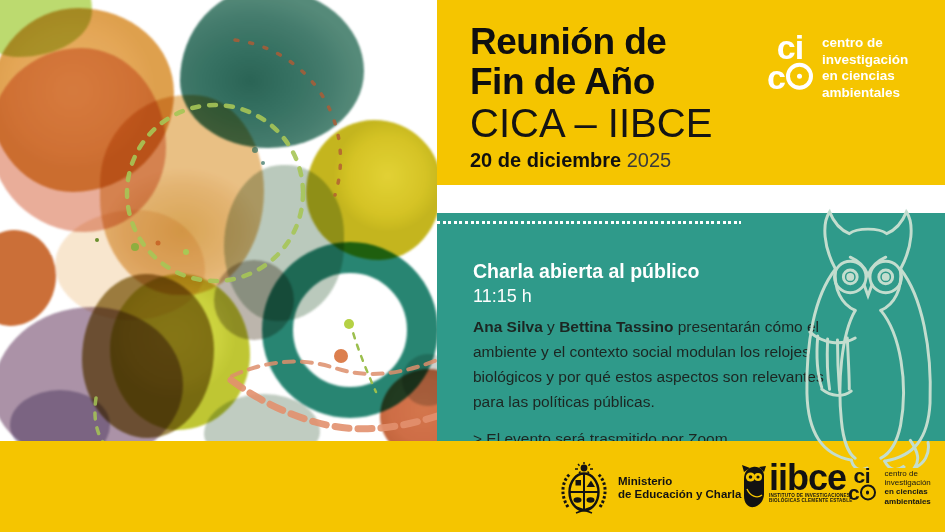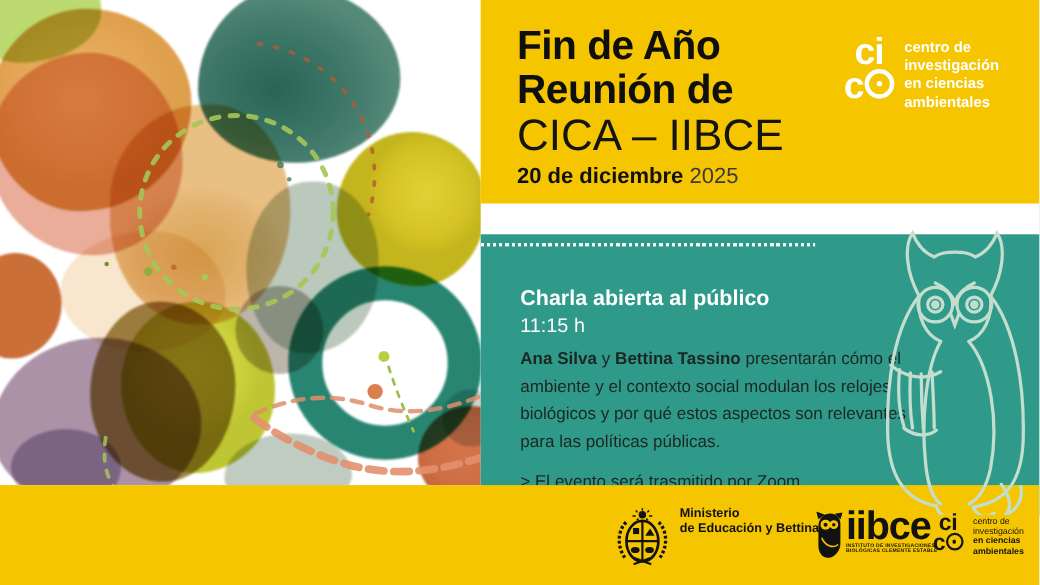--- a/index.html
+++ b/index.html
@@ -64,21 +64,21 @@
   .event-time{color:#fdfdfd;font-size:18px;font-weight:400;line-height:24px;margin-top:1px;}
   .event-desc{color:var(--dark);font-size:15.5px;line-height:25px;margin-top:6px;width:356px;}
   .event-desc .b{font-weight:700;}
   .event-note{color:var(--dark);font-size:15.5px;margin-top:16px;}
   .owl-big{position:absolute;left:794px;top:206px;z-index:2;}
 
   
   .institute{position:absolute;left:37px;top:471px;color:#1a1a1a;}
   .inst-name{font-size:13.8px;font-weight:700;line-height:16px;}
   .inst-addr{font-size:13.8px;font-weight:400;line-height:15px;color:#242424;}
-  .logo-mec{position:absolute;left:561px;top:461px;display:flex;align-items:flex-start;gap:11px;color:#121212;}
+  .logo-mec{position:absolute;left:561px;top:461px;display:flex;align-items:center;gap:11px;color:#121212;}
   .mec-text{font-size:11.5px;font-weight:700;line-height:13.5px;}
   .logo-iibce{position:absolute;left:742px;top:465px;display:flex;align-items:flex-start;gap:3px;color:#121212;}
   .iibce-name{font-size:36px;font-weight:700;line-height:26px;letter-spacing:-1px;}
   .iibce-tag{font-size:4.6px;line-height:5.4px;font-weight:700;letter-spacing:.2px;margin-top:2px;}
 </style>
 </head>
 <body>
 
 <div class="stage" style="--yellow:#f5c500;--teal:#2f9a8a;--dark:#1c2622;">
 
@@ -114,22 +114,22 @@
       <circle cx="158" cy="243" r="2.5" fill="#c96a2a"></circle>
       <circle cx="186" cy="252" r="3" fill="#a9c855"></circle>
       <circle cx="97" cy="240" r="2" fill="#6b8f2f"></circle>
       <circle cx="255" cy="150" r="3" fill="#2e6c5d" opacity=".7"></circle>
       <circle cx="263" cy="163" r="2" fill="#2e6c5d" opacity=".7"></circle>
     </svg>
   </div>
 
   <div class="panel-top">
     <div class="title-block">
+      <div class="title-line">Reunión de</div>
       <div class="title-line">Fin de Año</div>
-      <div class="title-line">Reunión de</div>
       <div class="subtitle">CICA – IIBCE</div>
       <div class="date-line">
         <span class="dt">20 de diciembre</span>
         <span class="yr">2025</span>
       </div>
     </div>
 
     <div class="cica cica-top">
       <div class="cica-mark">
         <div class="cica-row">
@@ -197,21 +197,21 @@
       <rect x="14.5" y="19" width="5.5" height="5.5" fill="#121212" stroke="none"></rect>
       <path d="M25.5,26 L30,19.5 L34,26 Z" fill="#121212" stroke="none"></path>
       <ellipse cx="16.5" cy="39" rx="4" ry="2.8" fill="#121212" stroke="none"></ellipse>
       <ellipse cx="29.5" cy="39" rx="4" ry="2.8" fill="#121212" stroke="none"></ellipse>
       <path d="M7,46 C-1,34 1,20 9,13" stroke-width="3" stroke-dasharray="2.6 2"></path>
       <path d="M39,46 C47,34 45,20 37,13" stroke-width="3" stroke-dasharray="2.6 2"></path>
       <path d="M15,52 L31,46 M31,52 L15,46" stroke-width="1.8"></path>
     </svg>
     <div class="mec-text">
       <div>Ministerio</div>
-      <div>de Educación y Bettina</div>
+      <div>de Educación y Charla</div>
     </div>
   </div>
 
   <div class="logo-iibce" style="z-index:3;">
     <svg width="24" height="44" viewBox="0 0 24 44">
       <path d="M11,2 C5,3 2,8 2,14 L2,31 C2,39 7,43 12,42 C17,41 22,36 22,29 L22,11 C22,5 17,1 11,2 Z" fill="#121212"></path>
       <path d="M2,7 L0,0 L8,3 Z" fill="#121212"></path>
       <path d="M22,7 L24,1 L17,2 Z" fill="#121212"></path>
       <circle cx="8.5" cy="12" r="4.6" fill="#f5c500"></circle>
         <circle cx="16" cy="12" r="4" fill="#f5c500"></circle>

